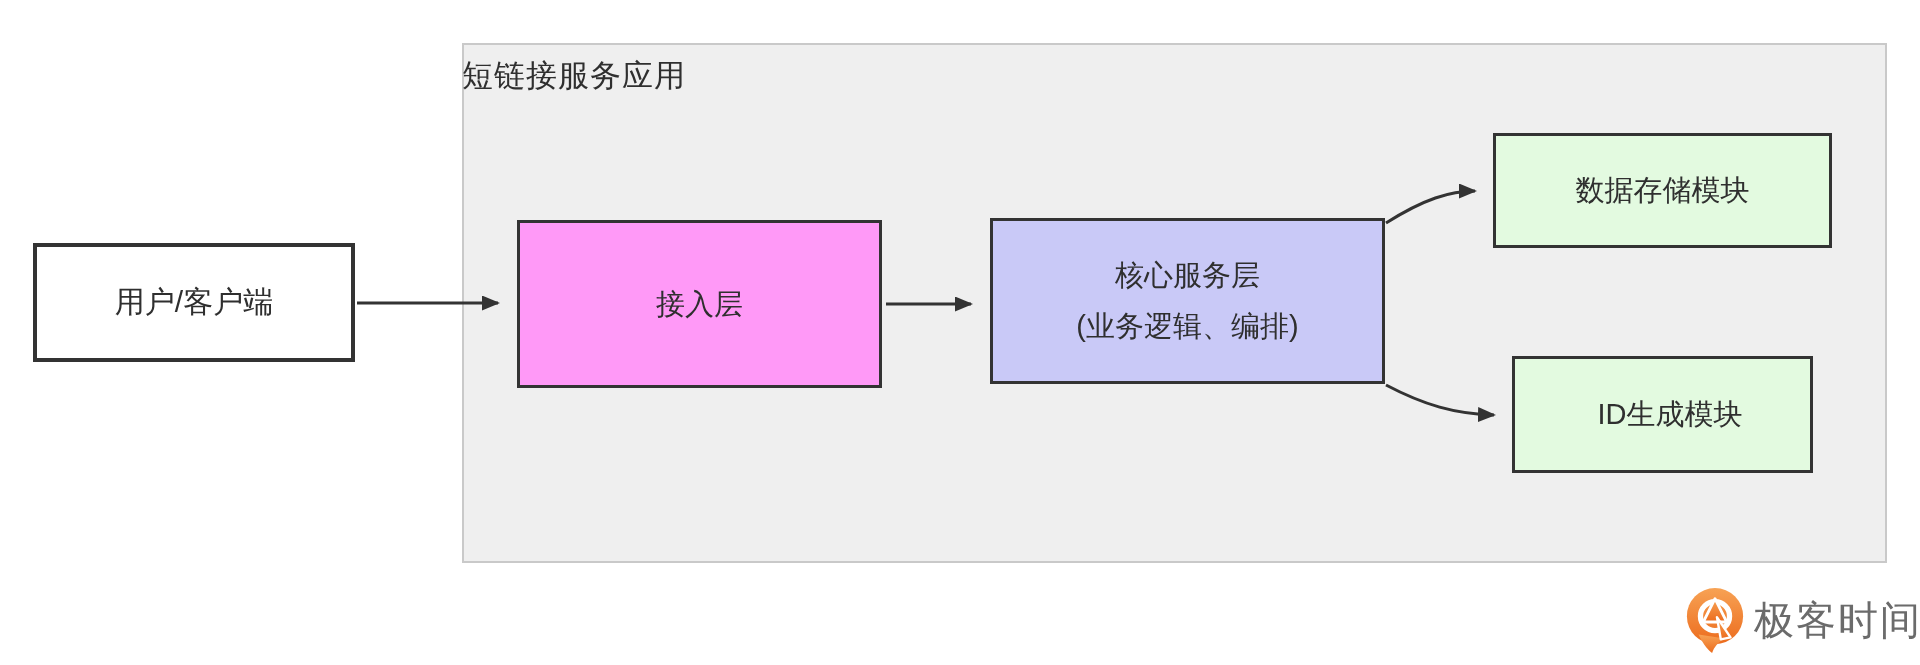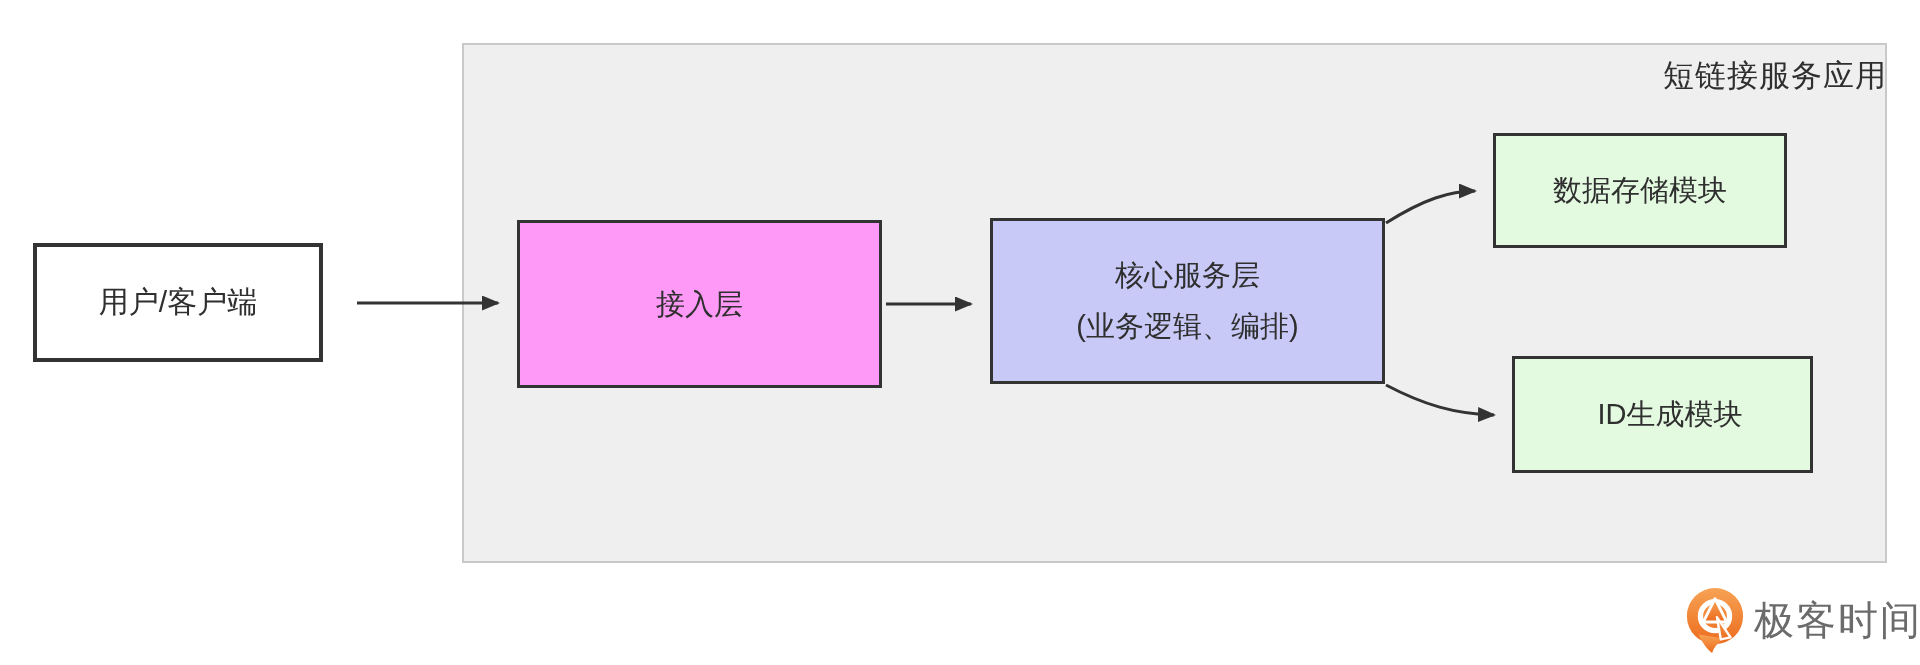--- a/index.html
+++ b/index.html
@@ -33,40 +33,40 @@
     position:absolute;
     left:462px; top:43px;
     width:1425px; height:520px;
     background:var(--container-bg);
     border:2px solid var(--container-border);
   }
   .app-title{
     position:absolute;
     left:462px; top:55px;
     width:1425px;
-    text-align:right;
+    text-align:left;
     font-size:31px;
     font-weight:500;
     color:var(--text);
     letter-spacing:1px;
   }
   .node{
     position:absolute;
     display:flex;
     flex-direction:column;
     align-items:center;
     justify-content:center;
     text-align:center;
     font-weight:500;
     color:var(--text);
   }
   .node .line{display:block;}
   .node-client{
     left:33px; top:243px;
-    width:290px; height:119px;
+    width:322px; height:119px;
     background:var(--client-bg);
     border:4px solid var(--node-border);
     font-size:30px;
   }
   .node-access{
     left:517px; top:220px;
     width:365px; height:168px;
     background:var(--access-bg);
     border:3px solid var(--node-border);
     font-size:29px;
@@ -76,21 +76,21 @@
   .node-core{
     left:990px; top:218px;
     width:395px; height:166px;
     background:var(--core-bg);
     border:3px solid var(--node-border);
     font-size:29px;
     line-height:1.75;
   }
   .node-storage{
     left:1493px; top:133px;
-    width:294px; height:115px;
+    width:339px; height:115px;
     background:var(--module-bg);
     border:3px solid var(--node-border);
     font-size:29px;
   }
   .node-idgen{
     left:1512px; top:356px;
     width:301px; height:117px;
     background:var(--module-bg);
     border:3px solid var(--node-border);
     font-size:29px;

